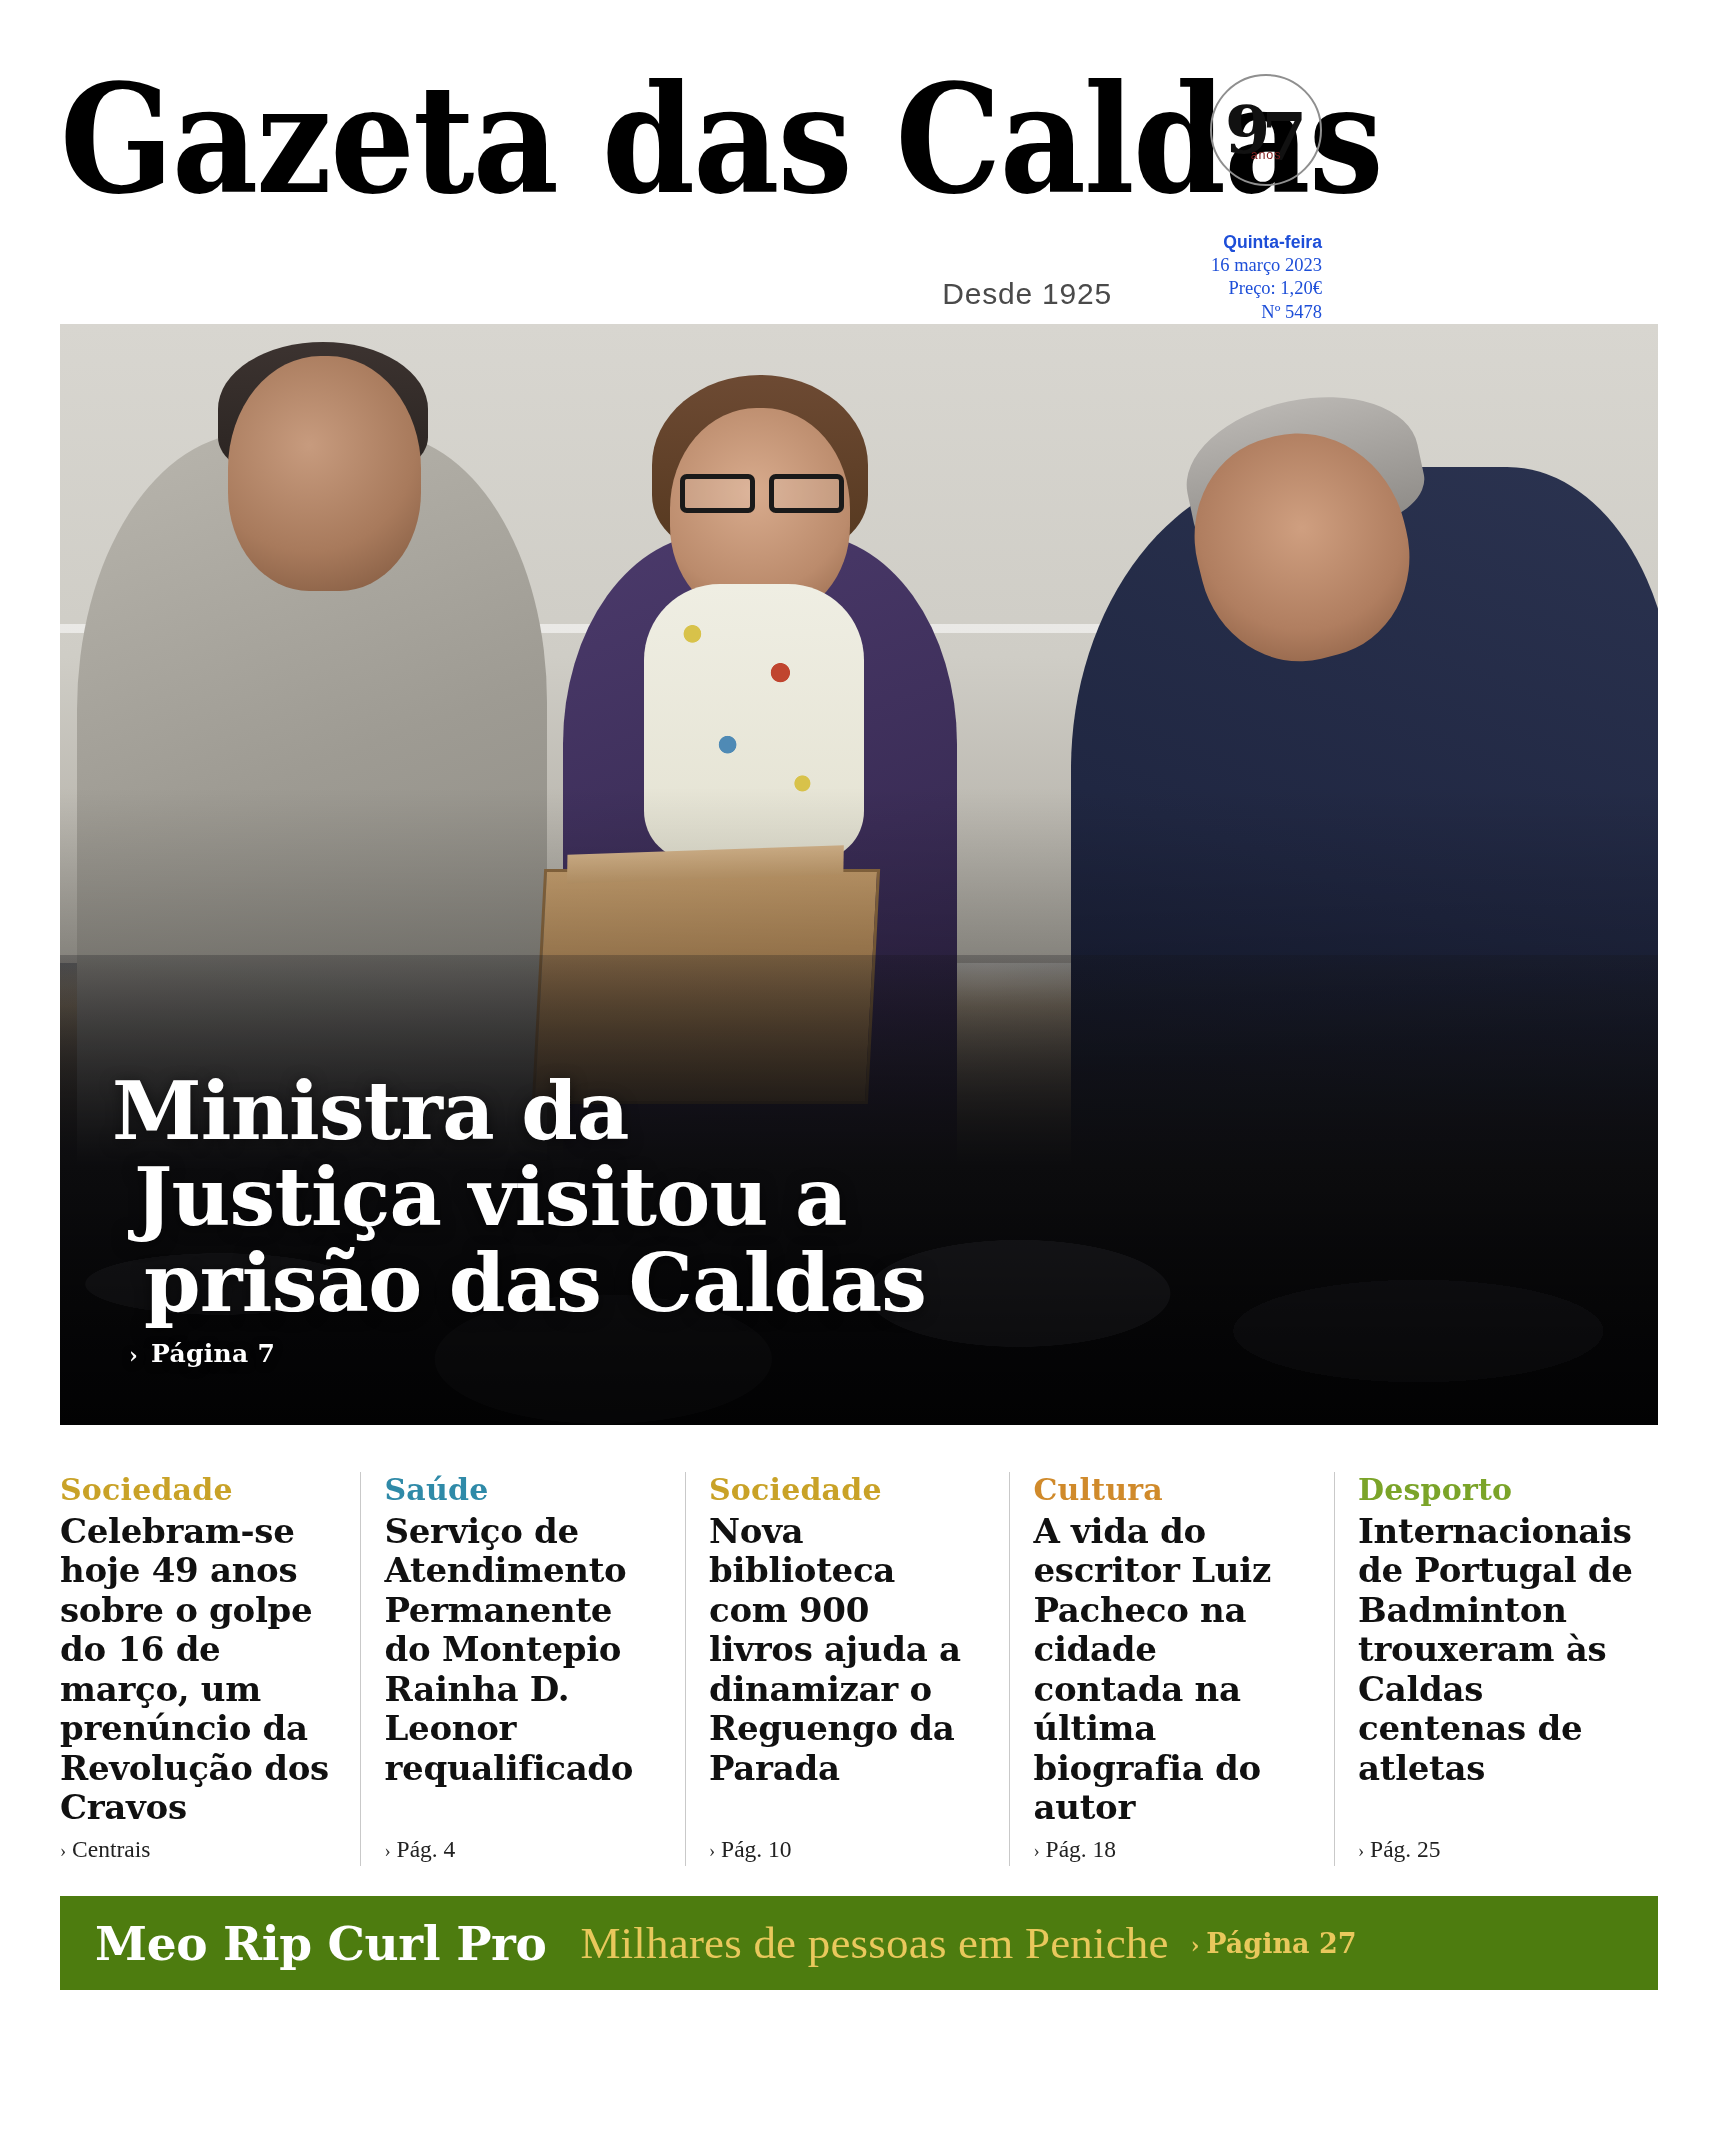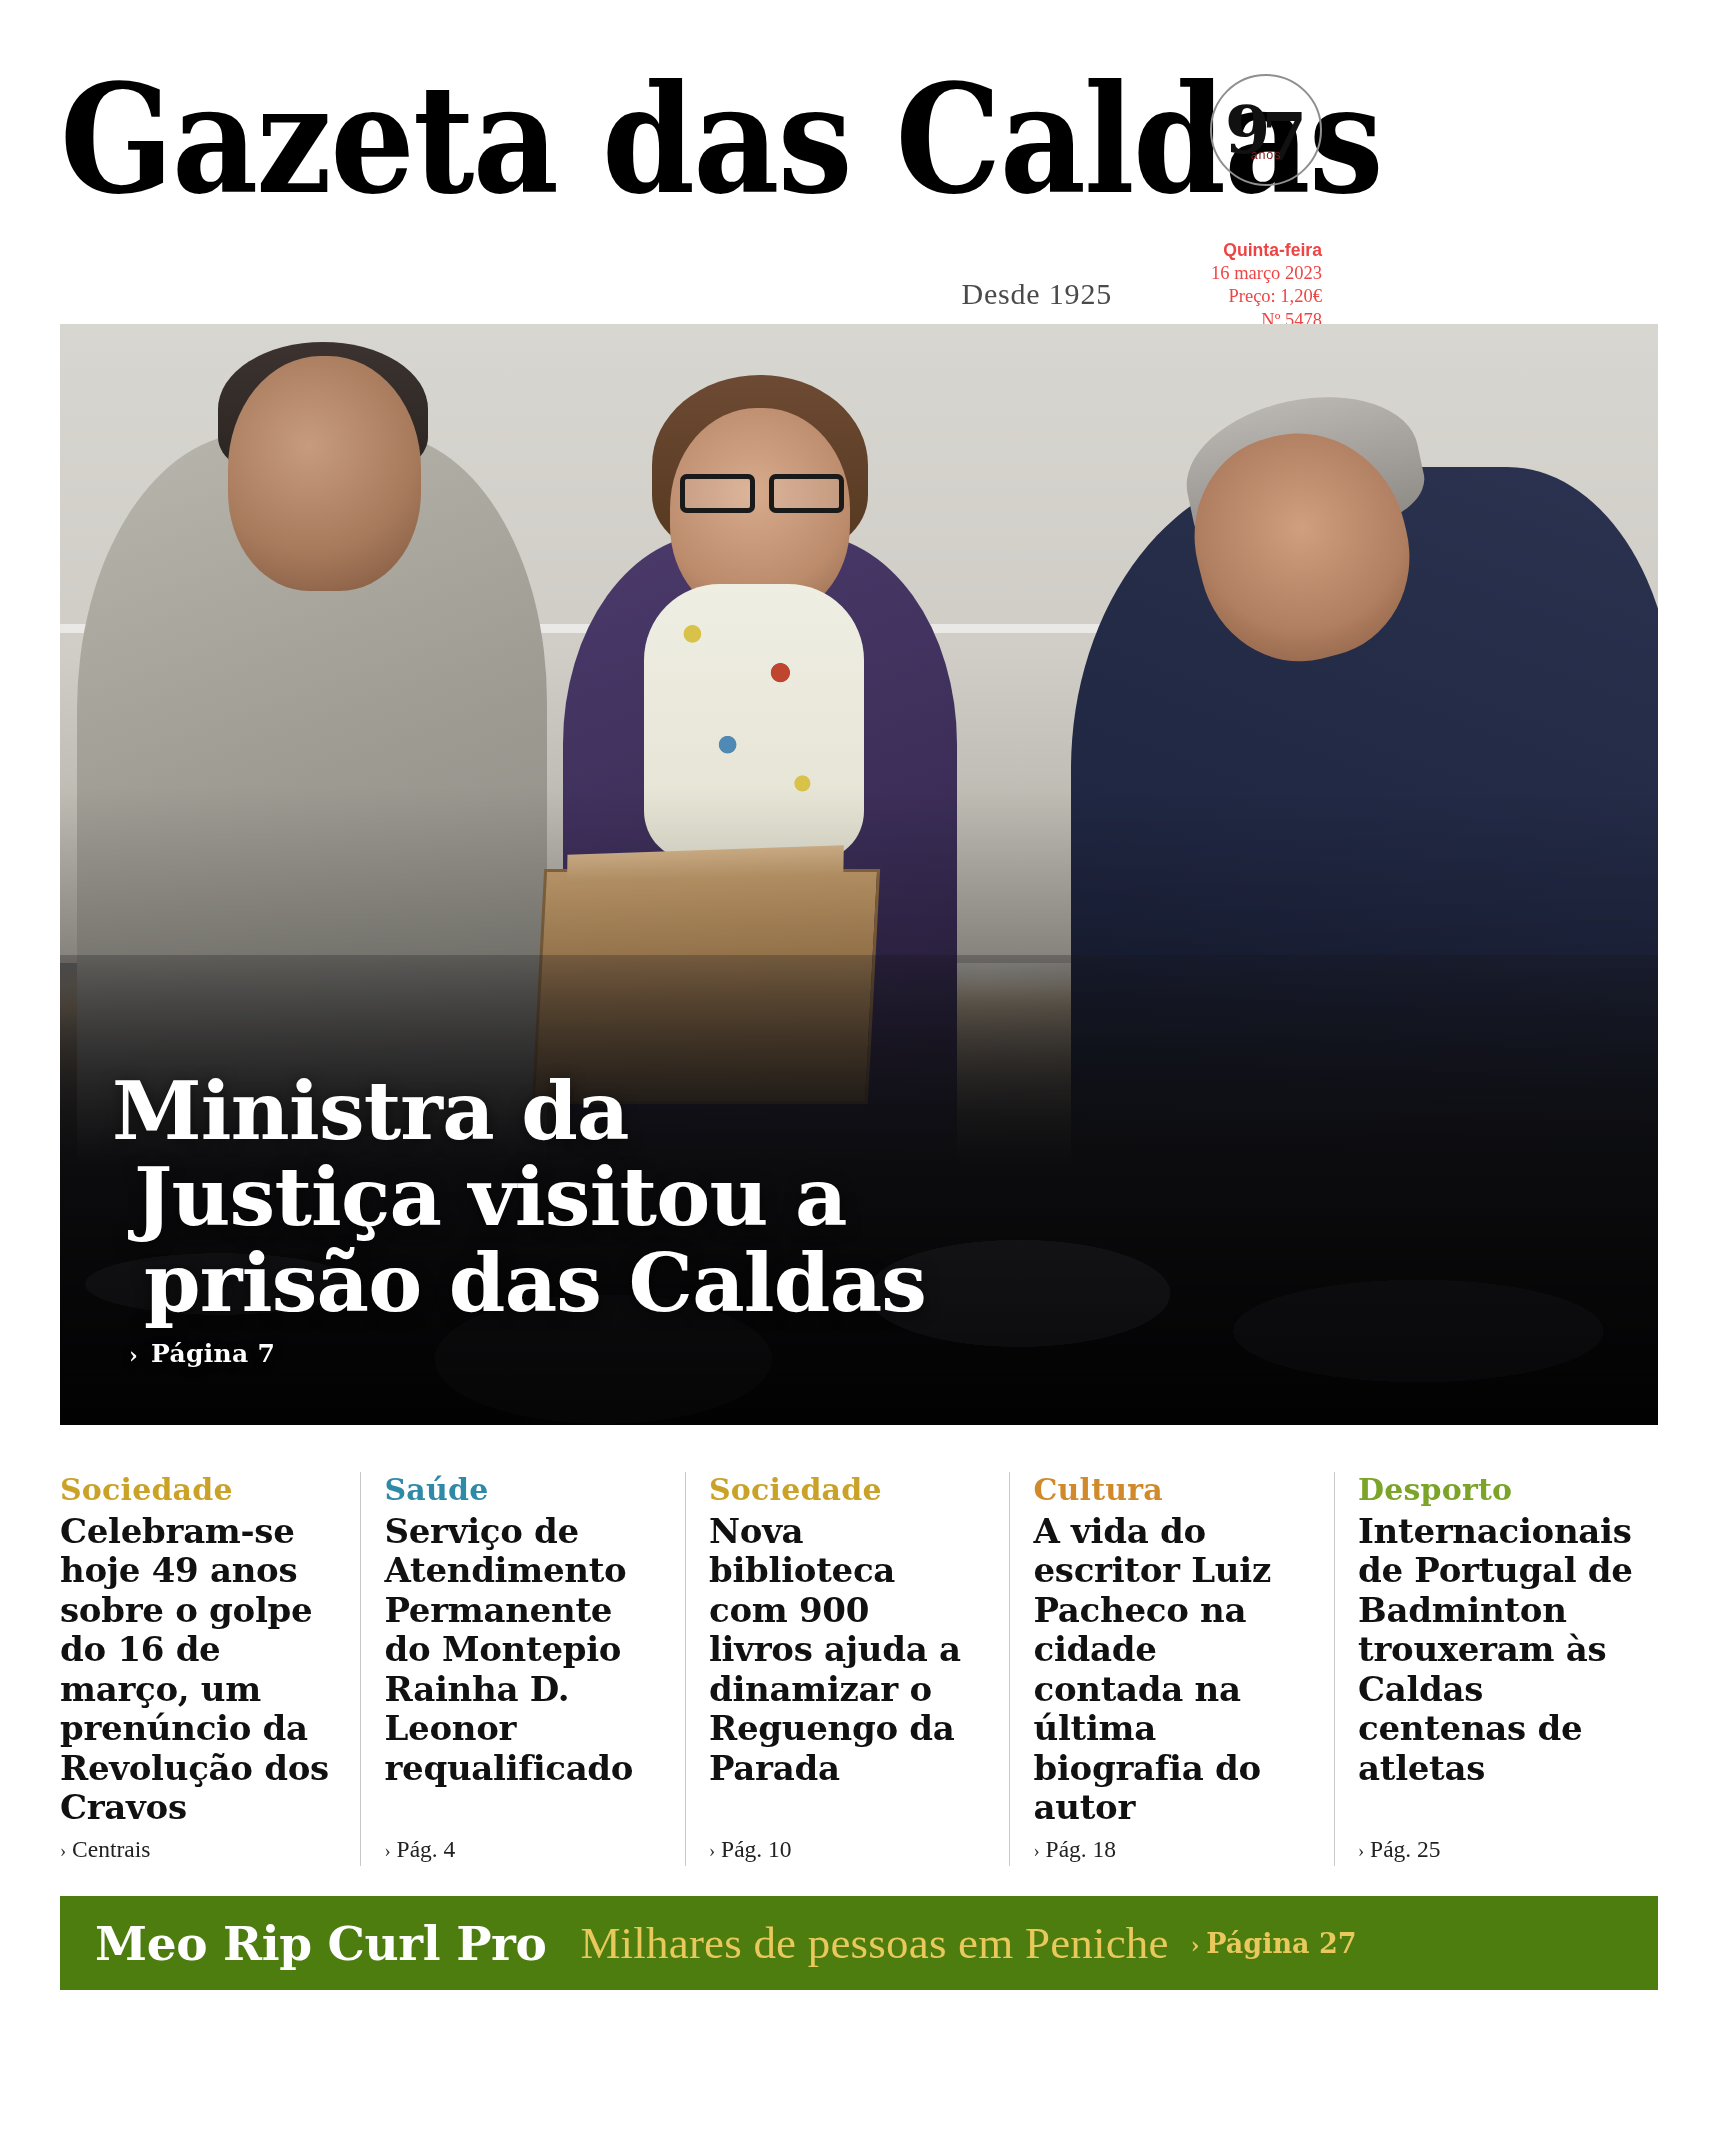--- a/index.html
+++ b/index.html
@@ -36,21 +36,21 @@
     white-space: nowrap;
     transform: scaleY(1.12) scaleX(1.0);
     transform-origin: left top;
     font-style: normal;
   }
 
   .since {
     position: absolute;
     right: 210px;
     top: 277px;
-    font-family: Liberation Serif, serif;
+    font-family: Liberation Sans, sans-serif;
     font-size: 30px;
     color: #4a4a4a;
     letter-spacing: 0.8px;
   }
 
   .anniversary {
     position: absolute;
     right: 0px;
     top: 74px;
     width: 112px;
@@ -90,22 +90,21 @@
   }
 
   .issue-info {
     position: absolute;
     right: 0;
     top: 231px;
     text-align: right;
     font-family: "Liberation Serif", serif;
     font-size: 18.5px;
     line-height: 1.28;
-    color: #ef4444;
-    margin-top: 8px;
+    color: #1d4ed8;
   }
   .issue-info .weekday {
     font-weight: bold;
     font-family: "Liberation Sans", sans-serif;
     font-size: 17.6px;
   }
   .issue-info .site {
     font-size: 17px;
   }
 

